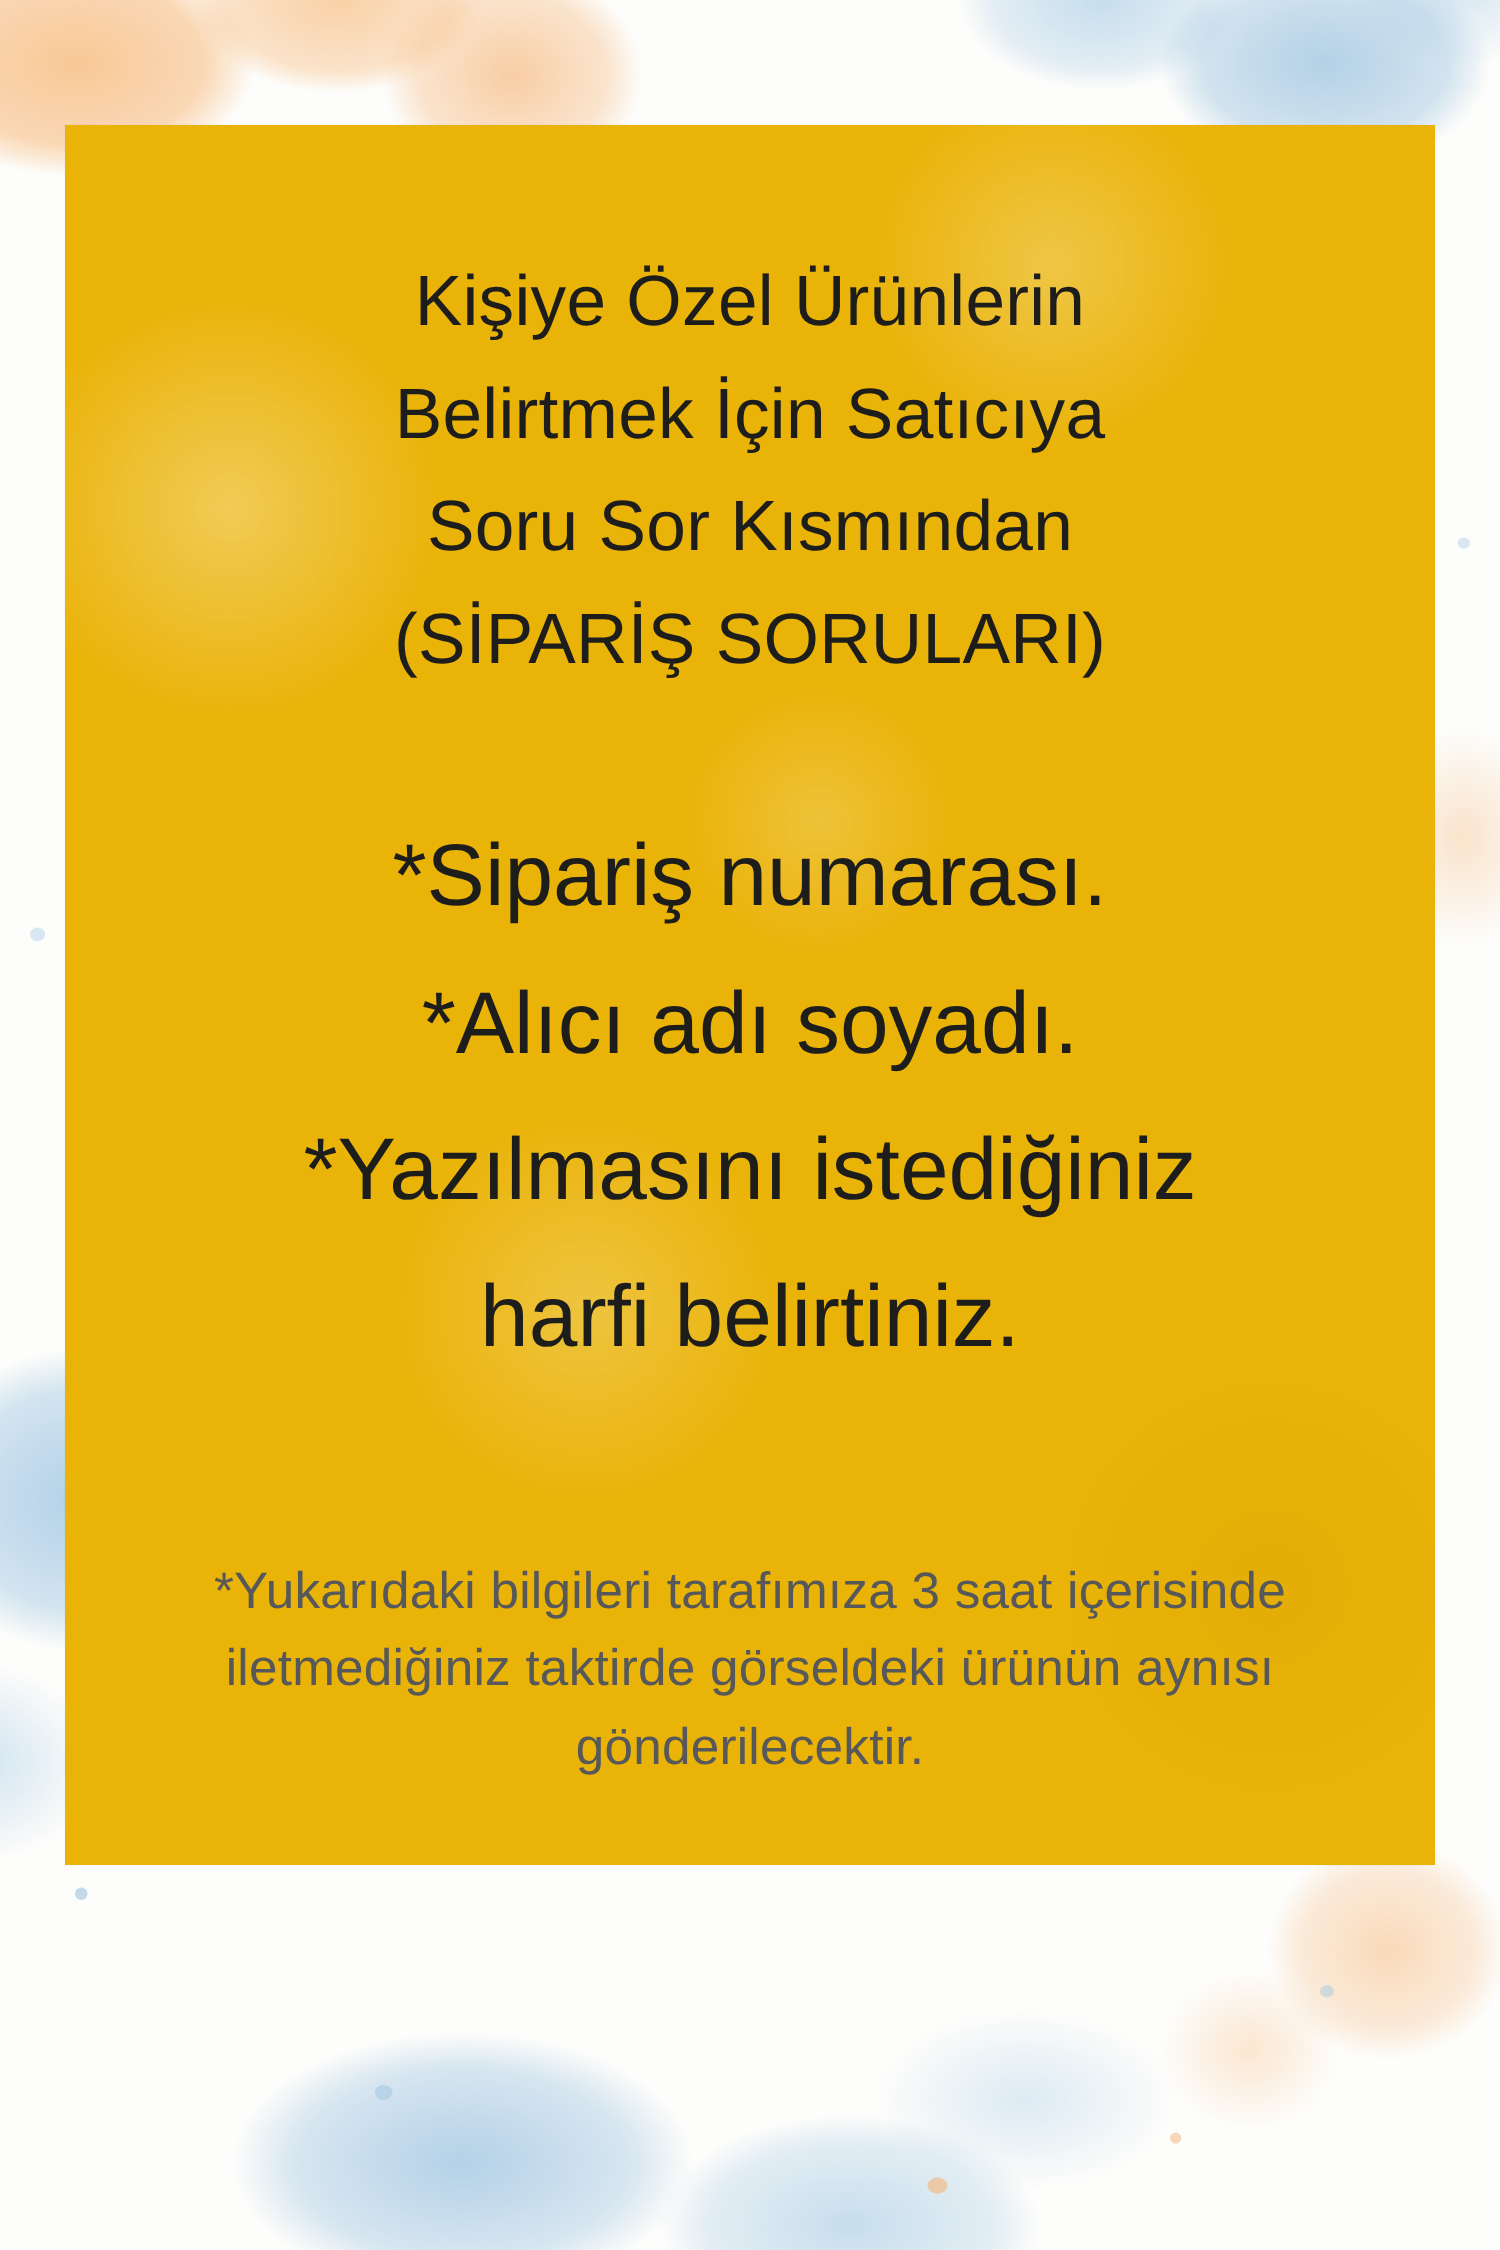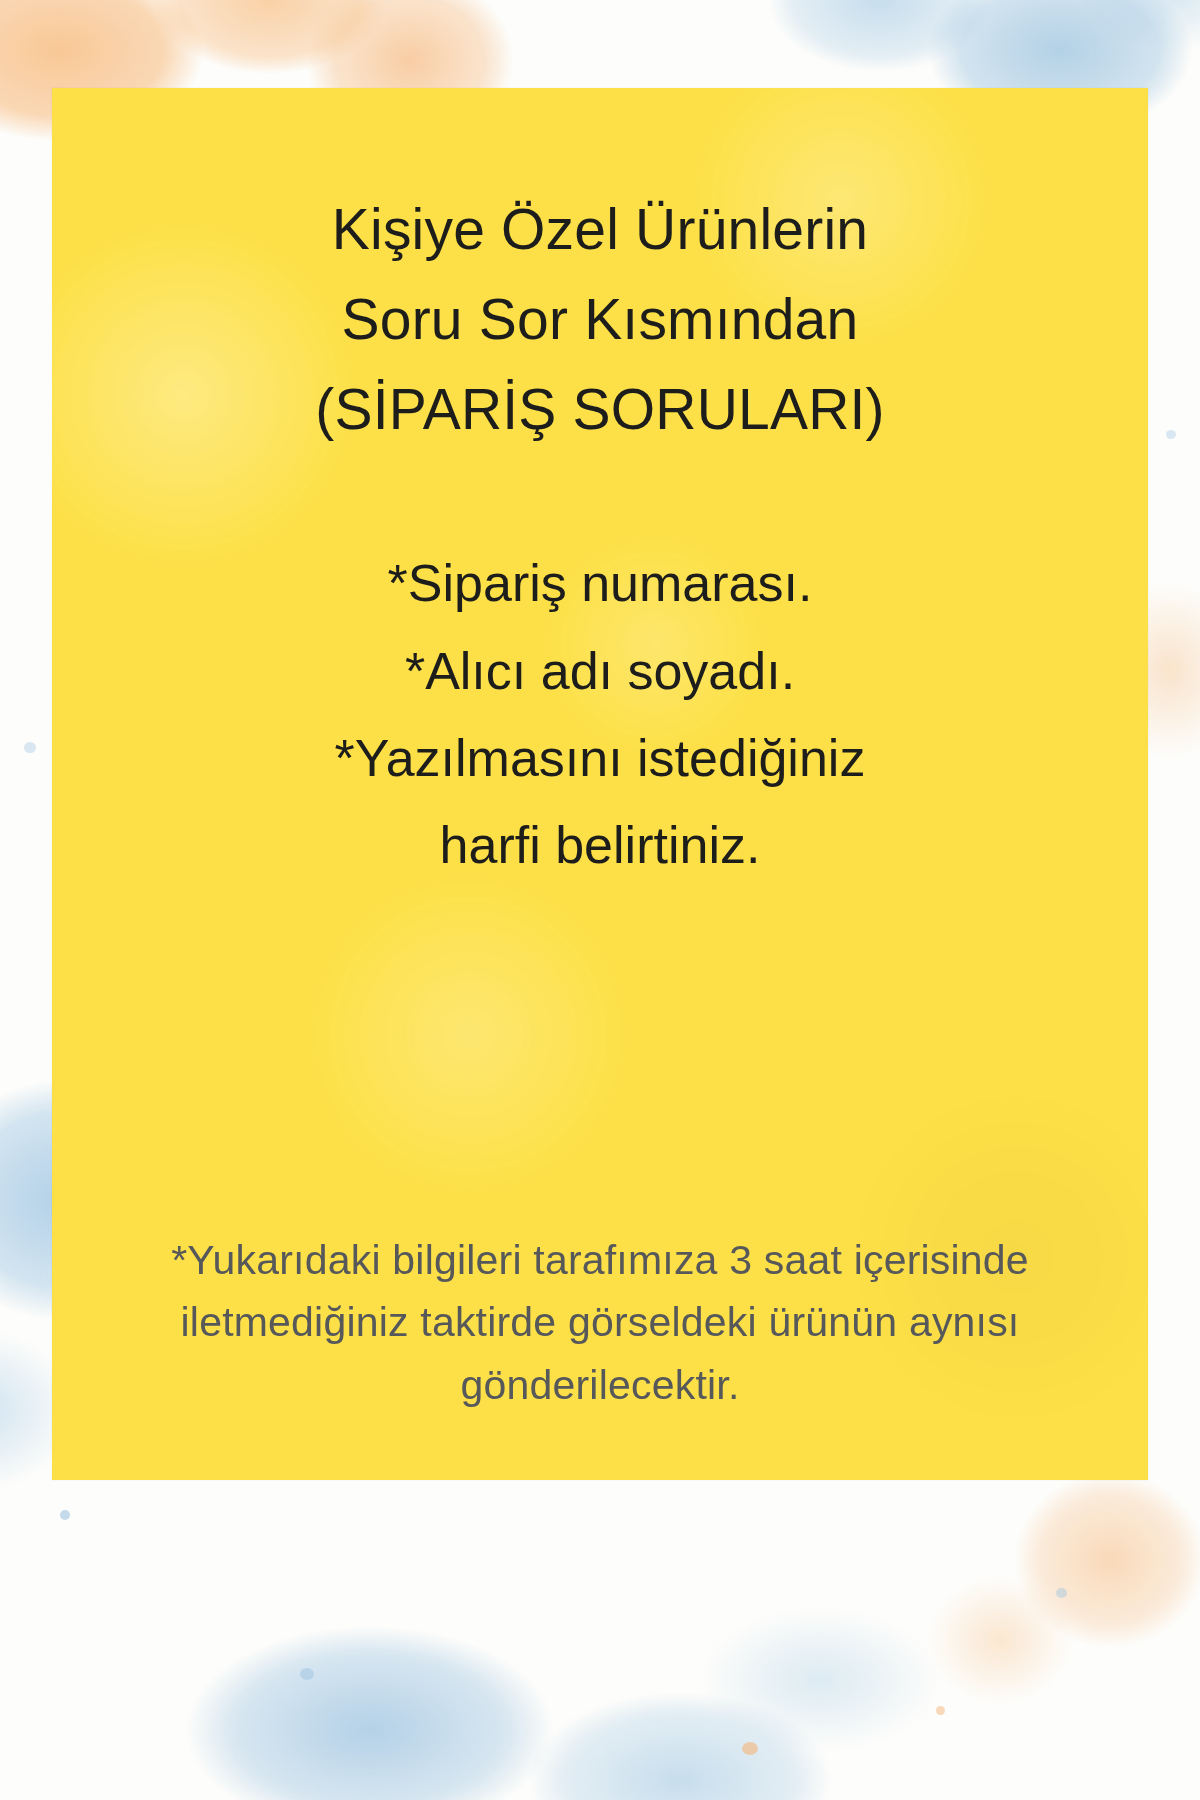--- a/index.html
+++ b/index.html
@@ -97,24 +97,24 @@
   .speck {
     position: absolute;
     border-radius: 50%;
     pointer-events: none;
   }
 
   
   .card {
     position: absolute;
     left: 52px;
-    top: 88px;
+    top: 100px;
     width: 1096px;
     height: 1392px;
-    background: #fde047;
+    background: #eab308;
     box-shadow: 0 0 0 1px rgba(0,0,0,0.02);
   }
   .card-texture {
     position: absolute;
     inset: 0;
     background-image:
       radial-gradient(circle at 12% 22%, rgba(255,255,255,0.35) 0%, rgba(255,255,255,0) 12%),
       radial-gradient(circle at 72% 8%, rgba(255,255,255,0.28) 0%, rgba(255,255,255,0) 10%),
       radial-gradient(circle at 38% 68%, rgba(255,255,255,0.25) 0%, rgba(255,255,255,0) 14%),
       radial-gradient(circle at 88% 84%, rgba(0,0,0,0.03) 0%, rgba(0,0,0,0) 13%),
@@ -141,21 +141,21 @@
     letter-spacing: 0.2px;
     margin: 0;
   }
   .headline .ln { display: block; }
 
   .gap {
     height: 86px;
   }
 
   .bullets {
-    font-size: 52px;
+    font-size: 70px;
     line-height: 1.68;
     font-weight: 400;
     margin: 0;
   }
   .bullets .ln { display: block; }
   .bold { font-weight: 400; }
 
   .footnote {
     position: absolute;
     left: 60px;
@@ -189,20 +189,21 @@
   <div class="speck" style="left:24px;top:742px;width:12px;height:11px;background:rgba(160,198,227,0.40);"></div>
   <div class="speck" style="left:1166px;top:430px;width:10px;height:9px;background:rgba(160,198,227,0.40);"></div>
 
   <div class="card">
     <div class="card-texture"></div>
 
     <div class="content">
 
       <div class="headline">
         <span class="ln">Kişiye Özel Ürünlerin</span>
+        <span class="ln">Belirtmek İçin Satıcıya</span>
         <span class="ln">Soru Sor Kısmından</span>
         <span class="ln">(SİPARİŞ SORULARI)</span>
       </div>
 
       <div class="gap"></div>
 
       <div class="bullets">
         <span class="ln">*Sipariş numarası.</span>
         <span class="ln">*Alıcı adı soyadı.</span>
         <span class="ln">*Yazılmasını istediğiniz</span>

